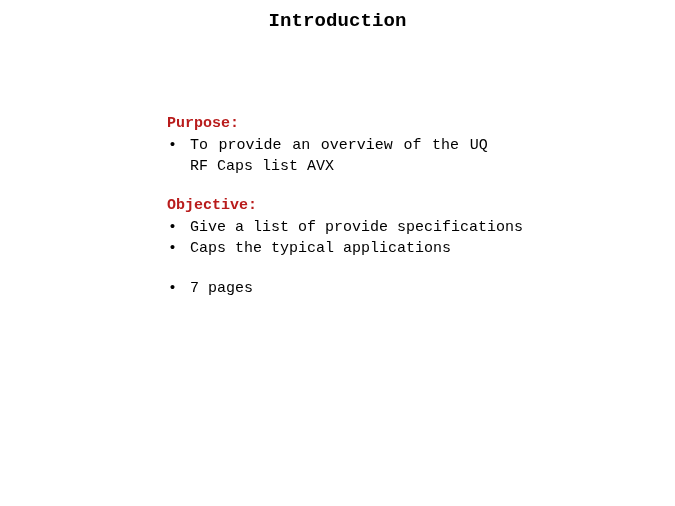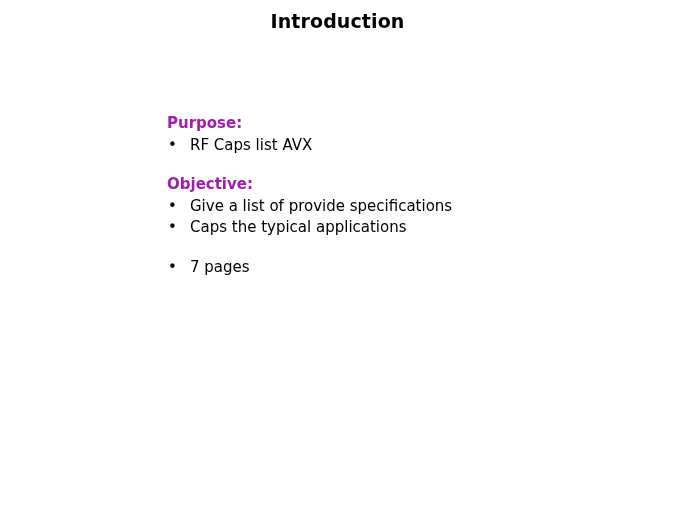--- a/index.html
+++ b/index.html
@@ -15,20 +15,21 @@
     color: #000000;
     -webkit-font-smoothing: antialiased;
   }
 
   .slide {
     position: relative;
     width: 675px;
     height: 400px;
     background: #ffffff;
     box-sizing: border-box;
+    font-family: Liberation Mono, monospace;
   }
 
   
   .slide-title {
     position: absolute;
     left: 0;
     top: 9px;
     width: 675px;
     text-align: center;
     font-size: 19px;
@@ -51,21 +52,21 @@
   }
   .section + .section {
     margin-top: 19px;
   }
 
   .section-heading {
     font-size: 15px;
     font-weight: bold;
     line-height: 19px;
     margin: 0 0 2px 0;
-    color: #a21caf;
+    color: #b91c1c;
     white-space: nowrap;
   }
 
   .bullet-list {
     list-style: none;
     margin: 0;
     padding: 0;
   }
 
   .bullet-item {
@@ -110,20 +111,21 @@
   <div class="slide-title">Introduction</div>
 
   <div class="body-block">
 
     <div class="section">
       <div class="section-heading">Purpose:</div>
       <ul class="bullet-list">
         <li class="bullet-item wrapped">
           <span class="bullet-marker">•</span>
           <span class="bullet-text">
+            <span class="line1">To provide an overview of the UQ</span>
             <span class="line2">RF Caps list AVX</span>
           </span>
         </li>
       </ul>
     </div>
 
     <div class="section">
       <div class="section-heading">Objective:</div>
       <ul class="bullet-list">
         <li class="bullet-item">

